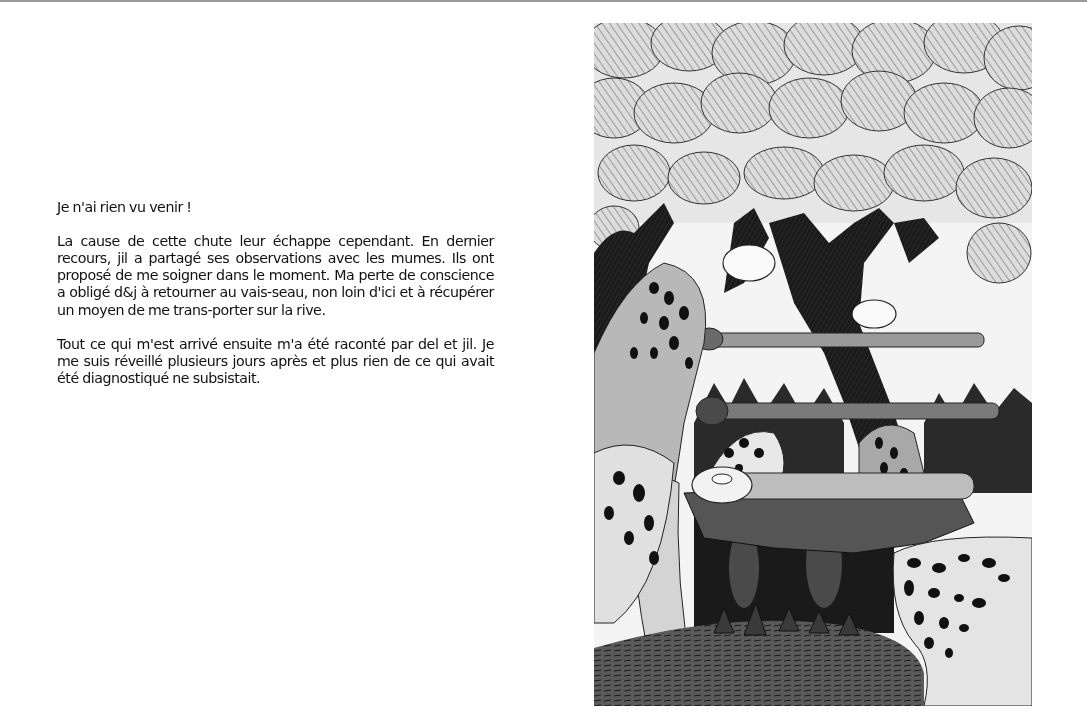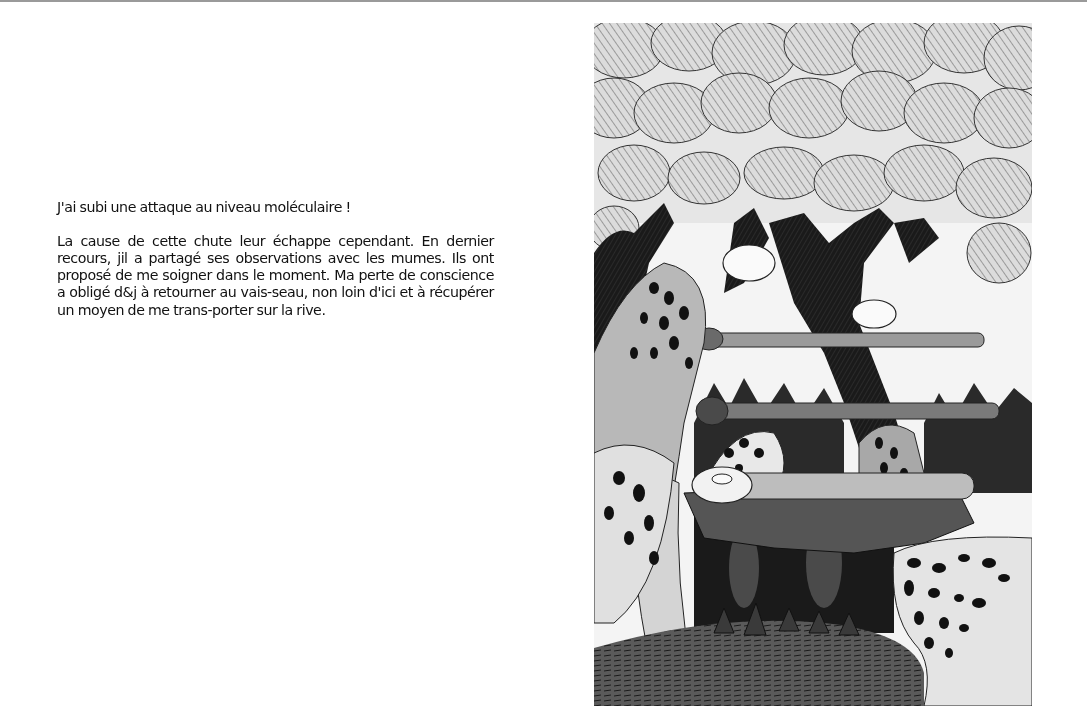--- a/index.html
+++ b/index.html
@@ -21,23 +21,24 @@
     }
     .illustration svg { display: block; }
   </style>
 </head>
 <body>
 
 <div class="top-rule"></div>
 
 <div class="page-text">
   <p>
-    <span class="line">J'ai subi une attaque au niveau moléculaire !</span>
+    <span class="line">Je n'ai rien vu venir !</span>
   </p>
   <p>La cause de cette chute leur échappe cependant. En dernier recours, jil a partagé ses observations avec les mumes. Ils ont proposé de me soigner dans le moment. Ma perte de conscience a obligé d&amp;j à retourner au vais-seau, non loin d'ici et à récupérer un moyen de me trans-porter sur la rive.</p>
+  <p>Tout ce qui m'est arrivé ensuite m'a été raconté par del et jil. Je me suis réveillé plusieurs jours après et plus rien de ce qui avait été diagnostiqué ne subsistait.</p>
 </div>
 
 <div class="illustration">
   <svg width="438" height="683" viewBox="0 0 438 683" xmlns="http://www.w3.org/2000/svg">
     <defs>
       <pattern id="hatch" width="4" height="4" patternUnits="userSpaceOnUse" patternTransform="rotate(30)">
         <rect width="4" height="4" fill="#1a1a1a"></rect>
         <line x1="0" y1="0" x2="0" y2="4" stroke="#3a3a3a" stroke-width="1"></line>
       </pattern>
       <pattern id="leafstripe" width="6" height="6" patternUnits="userSpaceOnUse" patternTransform="rotate(-35)">

